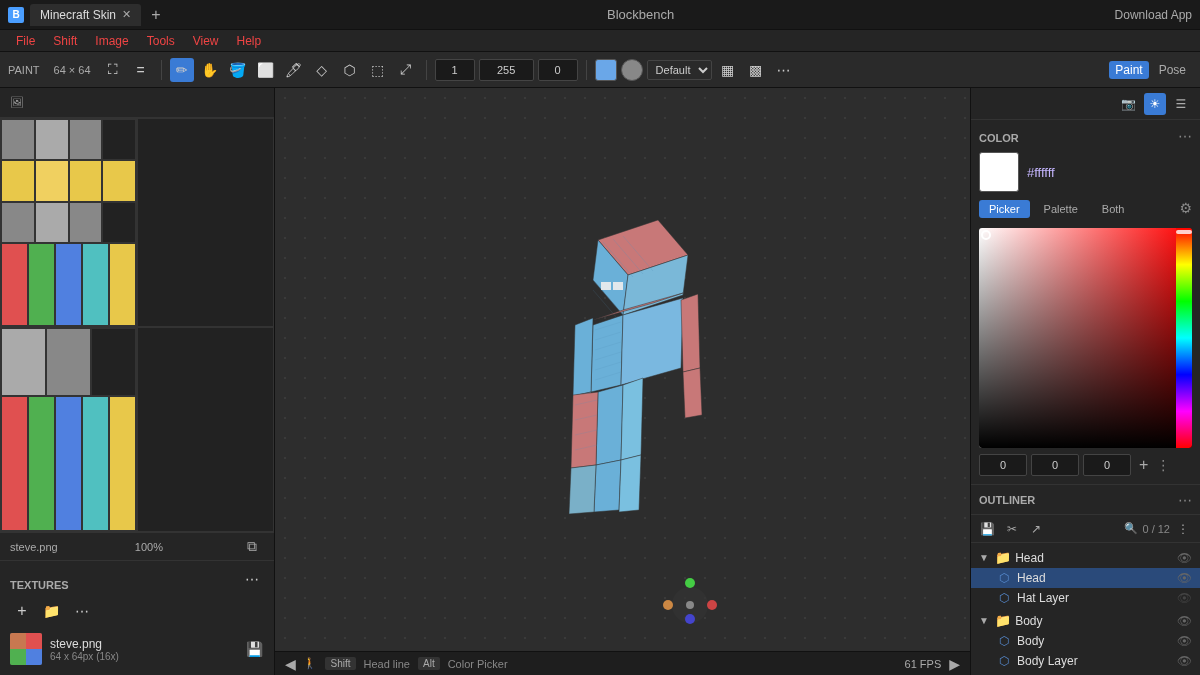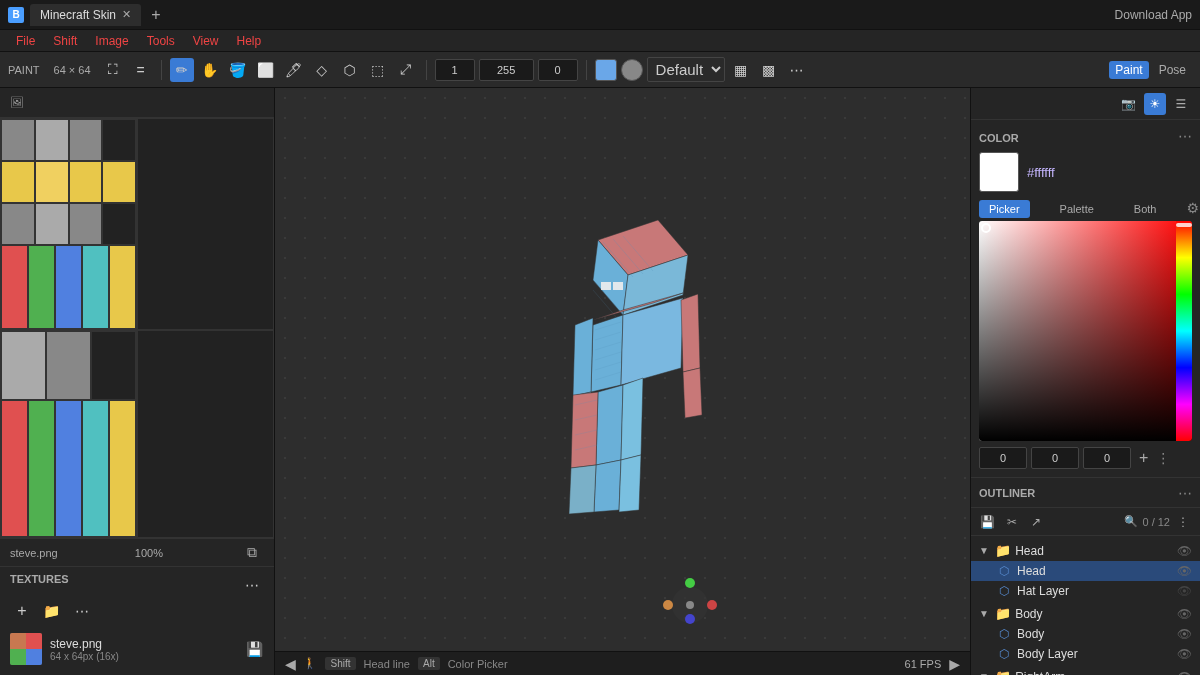--- a/index.html
+++ b/index.html
@@ -23,37 +23,37 @@
     .toolbar-label { color: #aaa; font-size: 11px; margin-right: 4px; }
     .toolbar-size { color: #aaa; font-size: 11px; margin: 0 6px; }
     .toolbar-sep { width: 1px; height: 20px; background: #444; margin: 0 4px; }
     .tool-btn { width: 24px; height: 24px; background: transparent; border: none; cursor: pointer; color: #ccc; display: flex; align-items: center; justify-content: center; border-radius: 3px; font-size: 14px; }
     .tool-btn:hover, .tool-btn.active { background: #3a7bd5; }
     .toolbar-input { width: 40px; height: 22px; background: #1a1a1a; border: 1px solid #444; color: #ccc; text-align: center; font-size: 11px; border-radius: 2px; }
     .toolbar-input-wide { width: 55px; }
     .color-swatch { width: 22px; height: 22px; border-radius: 3px; border: 1px solid #555; }
     .color-swatch.primary { background: #6aa7e8; }
     .color-swatch.secondary { background: #888; border-radius: 50%; }
-    .toolbar-dropdown { background: #2a2a2a; border: 1px solid #444; color: #ccc; font-size: 15px; padding: 2px 4px; border-radius: 2px; cursor: pointer; }
+    .toolbar-dropdown { background: #2a2a2a; border: 1px solid #444; color: #ccc; font-size: 11px; padding: 2px 4px; border-radius: 2px; cursor: pointer; }
     .paint-pose { margin-left: auto; display: flex; gap: 4px; }
     .paint-pose span { color: #aaa; font-size: 12px; cursor: pointer; padding: 2px 6px; border-radius: 3px; }
     .paint-pose span.active { color: #fff; background: #3a7bd5; }
 
     
     #main { display: flex; height: calc(675px - 30px - 22px - 36px); }
 
     
     #left-panel { width: 275px; background: #252525; border-right: 1px solid #111; display: flex; flex-direction: column; overflow: hidden; }
     #paint-header { height: 30px; display: flex; align-items: center; padding: 0 10px; gap: 8px; font-size: 11px; color: #aaa; border-bottom: 1px solid #333; }
     .paint-canvas-area { flex: 1; background: #2a2a2a; display: grid; grid-template-columns: 1fr 1fr; overflow: hidden; }
     .canvas-quadrant { border: 1px solid #333; background: #222; position: relative; overflow: hidden; }
 
     #texture-info { height: 28px; display: flex; align-items: center; padding: 0 10px; justify-content: space-between; font-size: 11px; color: #aaa; border-top: 1px solid #333; background: #252525; }
     #textures-section { border-top: 1px solid #333; padding: 6px 0; }
-    #textures-header { display: flex; align-items: flex-start; padding: 0 10px; font-size: 11px; color: #aaa; font-weight: bold; }
+    #textures-header { display: flex; align-items: flex-end; padding: 0 10px; margin-bottom: 6px; font-size: 11px; color: #aaa; font-weight: bold; }
     #textures-header .spacer { flex: 1; }
     .texture-item { display: flex; align-items: center; padding: 4px 10px; gap: 8px; cursor: pointer; }
     .texture-thumb { width: 32px; height: 32px; background: #555; border-radius: 2px; display: flex; flex-direction: column; overflow: hidden; }
     .texture-thumb-row { display: flex; flex: 1; }
     .texture-thumb-cell { flex: 1; }
     .texture-info { flex: 1; }
     .texture-name { font-size: 12px; color: #ddd; }
     .texture-dims { font-size: 10px; color: #888; }
     .texture-save { color: #aaa; font-size: 14px; cursor: pointer; }
 
@@ -79,21 +79,21 @@
     .view-btn.active { background: #3a7bd5; color: #fff; }
 
     
     #color-section { padding: 8px; border-bottom: 1px solid #333; }
     #color-header { display: flex; align-items: flex-end; margin-bottom: 8px; }
     #color-header .label { font-size: 11px; color: #aaa; font-weight: bold; flex: 1; }
     #color-header .opts { color: #888; font-size: 14px; cursor: pointer; }
     #color-display { display: flex; align-items: center; gap: 8px; margin-bottom: 8px; }
     #color-swatch-main { width: 40px; height: 40px; background: #ffffff; border: 1px solid #555; border-radius: 3px; }
     #color-hex { font-size: 13px; color: #c4b5fd; }
-    #color-tabs { display: flex; gap: 20px; margin-bottom: 3px; }
+    #color-tabs { display: flex; gap: 4px; margin-bottom: 10px; }
     .color-tab { padding: 3px 10px; font-size: 11px; color: #aaa; cursor: pointer; border-radius: 3px; }
     .color-tab.active { background: #3a7bd5; color: #fff; }
     .color-gear { margin-left: auto; color: #888; font-size: 14px; cursor: pointer; }
 
     #color-picker-gradient { position: relative; height: 220px; margin-bottom: 6px; border-radius: 3px; overflow: hidden; }
     #gradient-main { position: absolute; inset: 0; background: linear-gradient(to bottom, transparent, #000), linear-gradient(to right, #fff, #ff0000); }
     #gradient-cursor { position: absolute; top: 2px; left: 2px; width: 10px; height: 10px; border-radius: 50%; border: 2px solid #fff; }
     #hue-bar { position: absolute; right: 0; top: 0; bottom: 0; width: 16px; background: linear-gradient(to bottom, #ff0000, #ffff00, #00ff00, #00ffff, #0000ff, #ff00ff, #ff0000); border-radius: 0 3px 3px 0; }
     #hue-cursor { position: absolute; right: 0; top: 2px; width: 16px; height: 4px; background: rgba(255,255,255,0.8); border-radius: 2px; }
 
@@ -133,20 +133,21 @@
 </head>
 <body>
 
 <div id="titlebar">
   <div class="app-icon">B</div>
   <div class="tab">
     <span>Minecraft Skin</span>
     <span class="close">✕</span>
   </div>
   <span class="add-tab">+</span>
+  <span class="app-title">Blockbench</span>
   <span class="download">Download App</span>
 </div>
 
 <div id="menubar">
   <span class="menu-item">File</span>
   <span class="menu-item">Shift</span>
   <span class="menu-item">Image</span>
   <span class="menu-item">Tools</span>
   <span class="menu-item">View</span>
   <span class="menu-item">Help</span>

